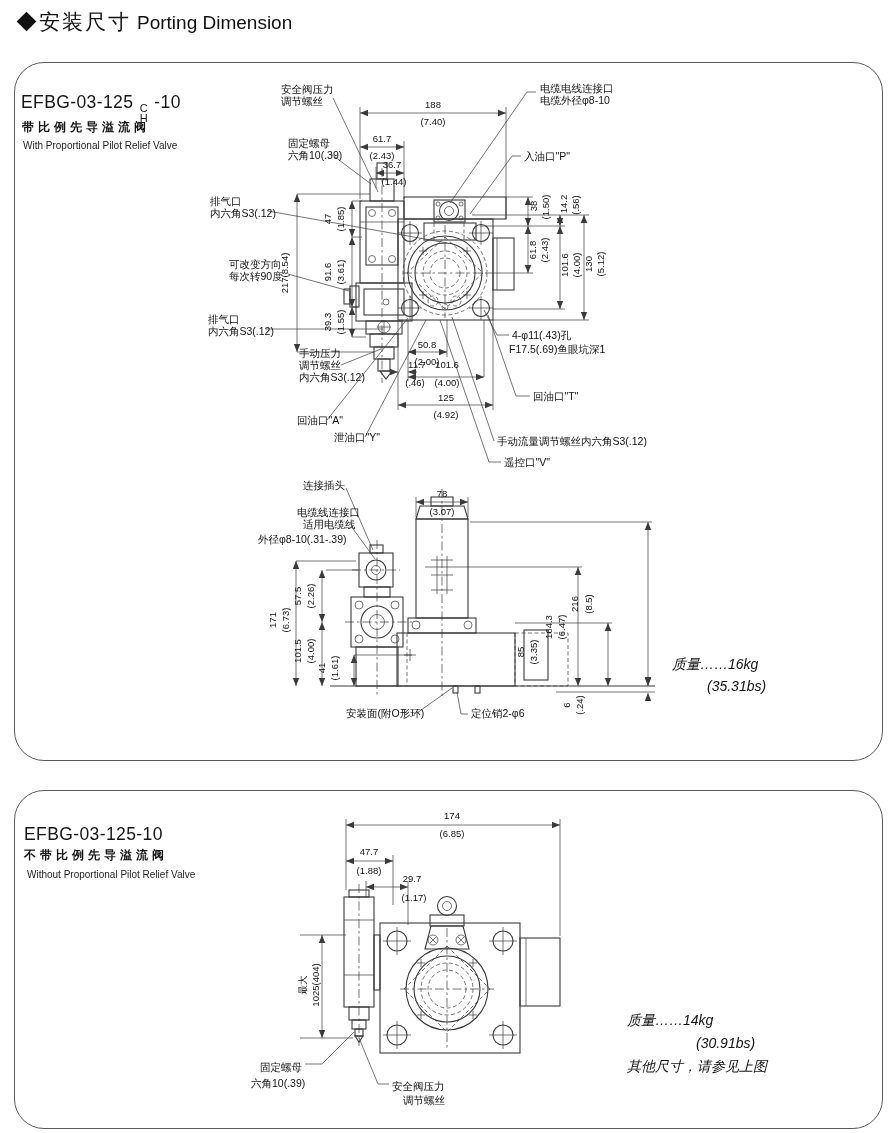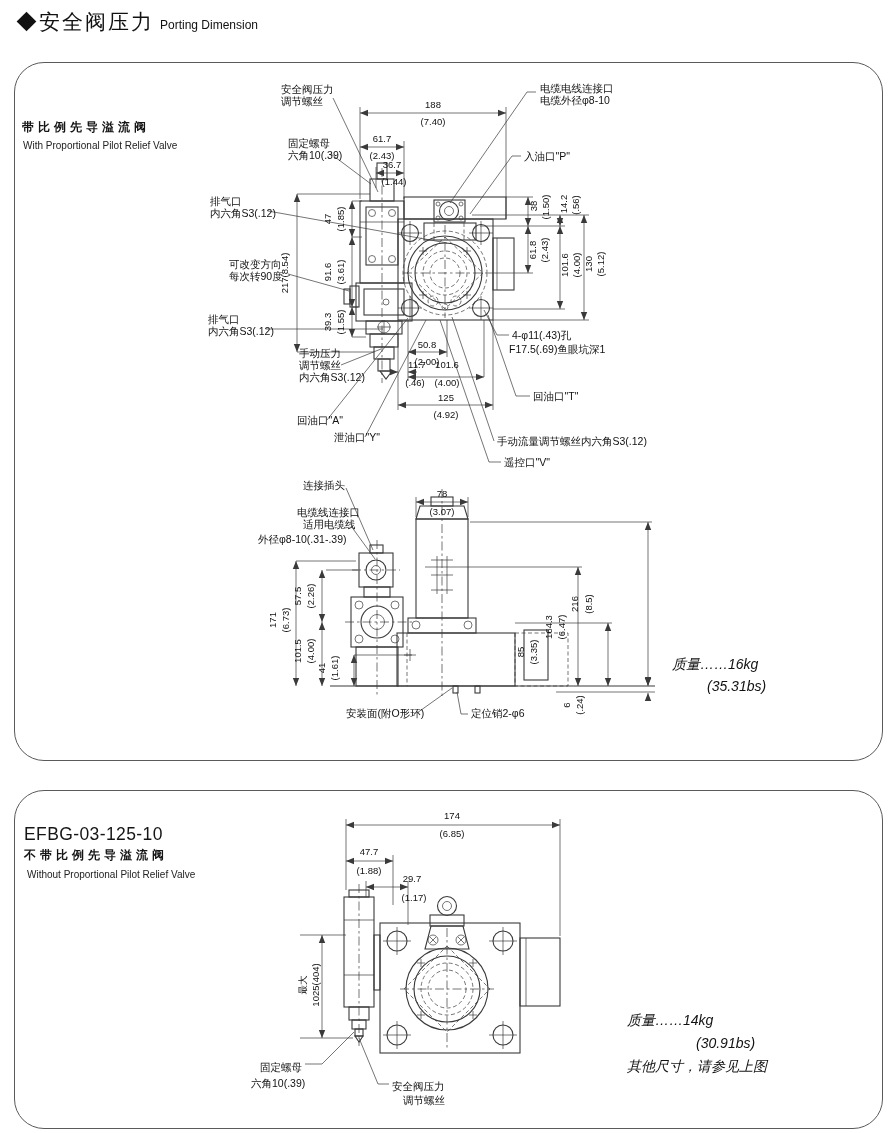--- a/index.html
+++ b/index.html
@@ -1,21 +1,21 @@
 <!DOCTYPE html>
 <html><head>
 <meta charset="utf-8">
 <style>
   html,body{margin:0;padding:0;background:#ffffff;}
   body{width:891px;height:1133px;position:relative;font-family:"Liberation Sans",sans-serif;color:#1c1c1c;}
   .page{position:absolute;inset:0;}
   .abs{position:absolute;white-space:nowrap;}
   .page-title{left:16px;top:8px;}
   .t-zh{font-size:21px;letter-spacing:2px;color:#111;}
-  .t-en{font-size:12px;margin-left:6px;color:#111;text-align:right;}
+  .t-en{font-size:19px;margin-left:6px;color:#111;text-align:right;}
   .panel{position:absolute;border:1.6px solid #5a5a5a;border-radius:30px;background:transparent;}
   .panel1{left:14px;top:62px;width:867px;height:697px;}
   .panel2{left:14px;top:790px;width:867px;height:337px;}
   .model{font-size:17.5px;letter-spacing:.4px;color:#151515;}
   .stack{display:inline-flex;flex-direction:column;align-items:center;font-size:11px;line-height:9.5px;margin:0 1px;vertical-align:-4px;}
   .sub-zh{font-size:12px;font-weight:bold;letter-spacing:4px;color:#151515;}
   .sub-en{font-size:10px;color:#222;}
   .wt{font-size:14px;color:#111;font-style:italic;}
   svg.overlay{position:absolute;left:0;top:0;}
   svg *{vector-effect:none;}
@@ -28,26 +28,34 @@
   text{fill:#111;font-family:"Liberation Sans",sans-serif;}
   text.d{font-size:9.5px;text-anchor:middle;}
   text.c{font-size:10.5px;text-anchor:start;}
 </style>
 </head>
 <body>
 
 <div class="page">
 
   <div class="abs page-title">
-    <span class="t-zh">◆安全阀压力</span><span class="t-en">Porting Dimension</span>
+    <span class="t-zh">◆安装尺寸</span><span class="t-en">Porting Dimension</span>
   </div>
 
   <div class="panel panel1"></div>
   <div class="panel panel2"></div>
 
+  <div class="abs model" style="left:21px;top:92px;">
+    <span>EFBG-03-125</span>
+    <span class="stack">
+      <span>C</span>
+      <span>H</span>
+    </span>
+    <span>-10</span>
+  </div>
   <div class="abs sub-zh" style="left:22px;top:119px;">带比例先导溢流阀</div>
   <div class="abs sub-en" style="left:23px;top:140px;">With Proportional Pilot Relief Valve</div>
   <div class="abs wt" style="left:672px;top:656px;">质量……16kg</div>
   <div class="abs wt" style="left:707px;top:678px;">(35.31bs)</div>
 
   <div class="abs model" style="left:24px;top:824px;">EFBG-03-125-10</div>
   <div class="abs sub-zh" style="left:24px;top:847px;text-align:right;">不带比例先导溢流阀</div>
   <div class="abs sub-en" style="left:27px;top:869px;">Without Proportional Pilot Relief Valve</div>
   <div class="abs wt" style="left:627px;top:1012px;">质量……14kg</div>
   <div class="abs wt" style="left:671px;top:1035px;margin-left:25px;">(30.91bs)</div>

